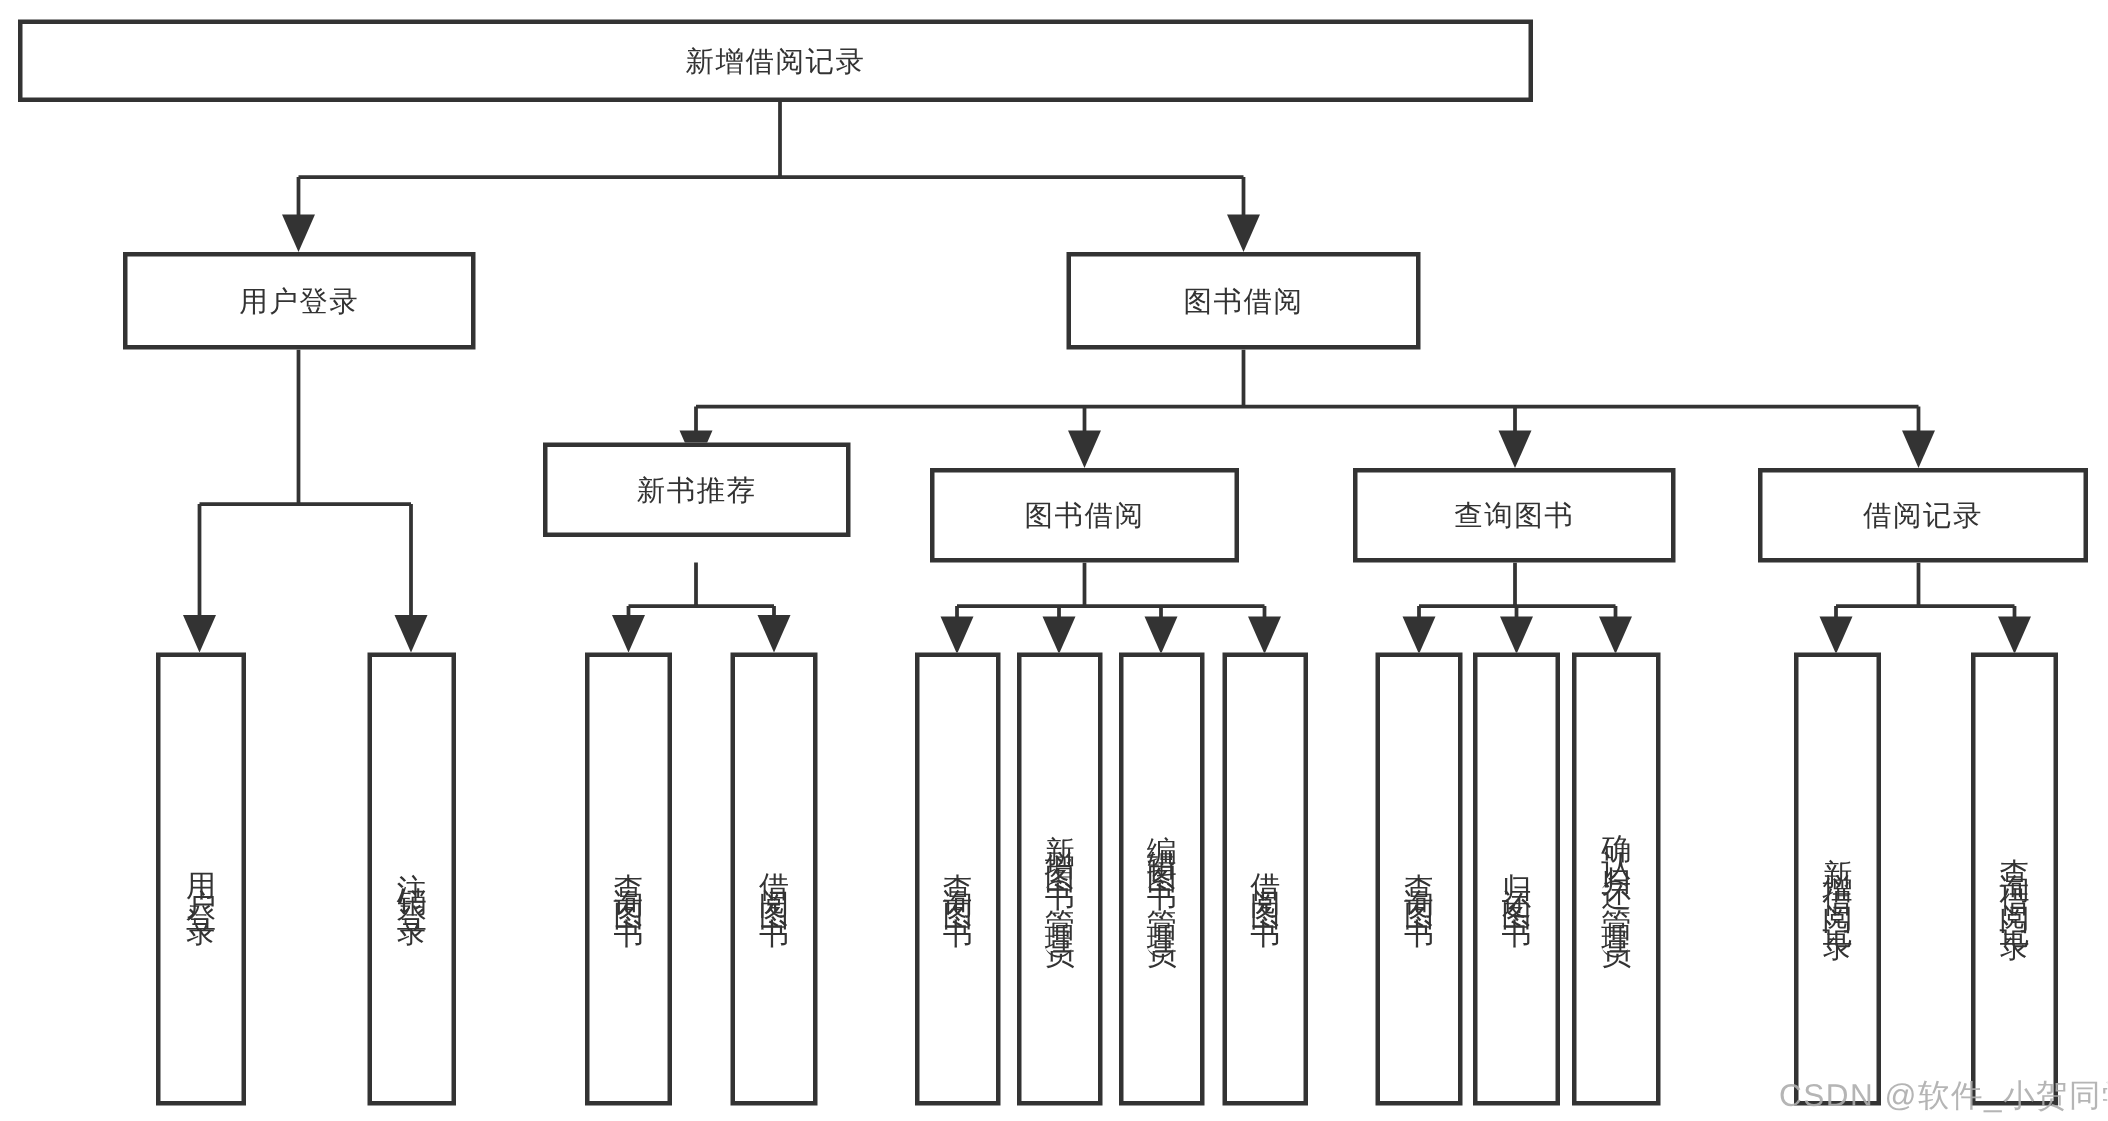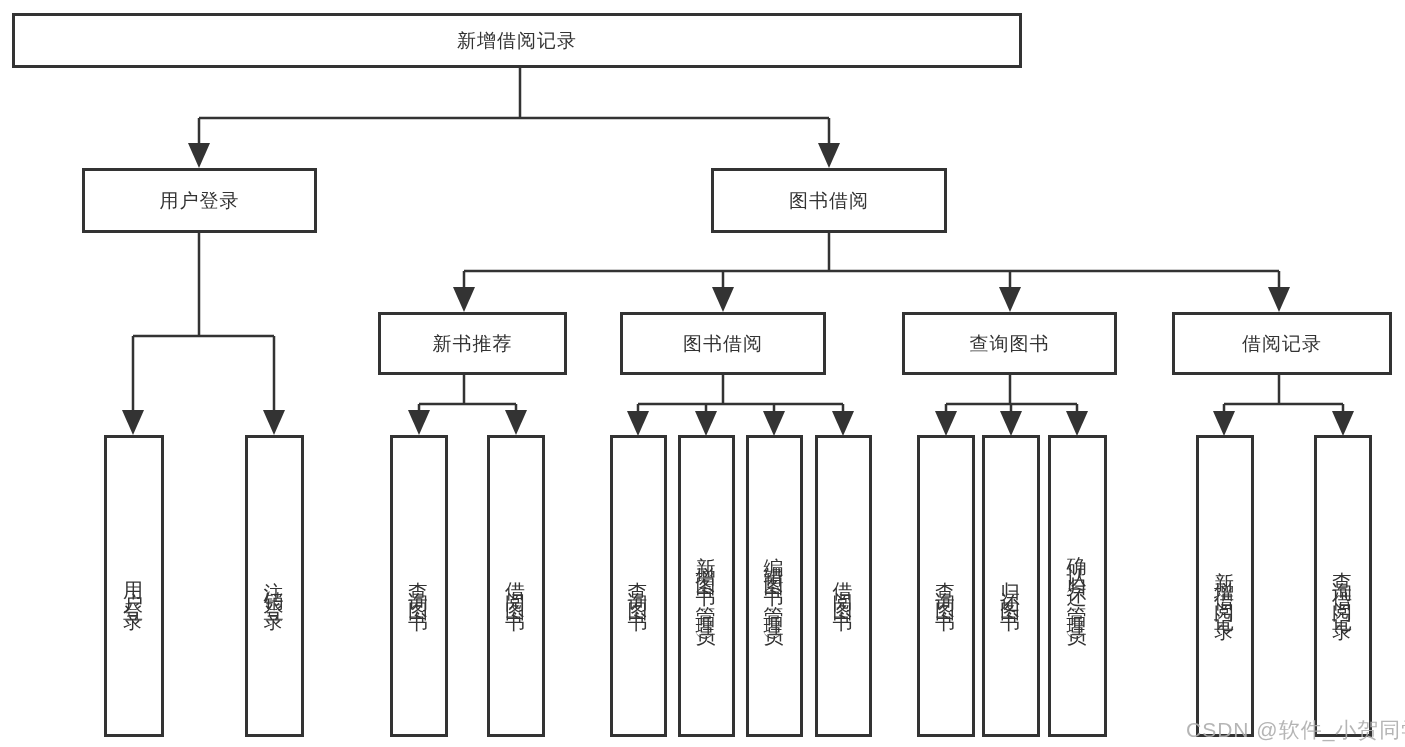--- a/index.html
+++ b/index.html
@@ -91,21 +91,21 @@
       <polygon points="1213,411 1235,411 1224,436"></polygon>
       <polygon points="1332,411 1354,411 1343,436"></polygon>
     </g>
   </svg>
 
   <div class="hnode" style="left:12px; top:13px; width:1010px; height:55px;">新增借阅记录</div>
 
   <div class="hnode" style="left:82px; top:168px; width:235px; height:65px;">用户登录</div>
   <div class="hnode" style="left:711px; top:168px; width:236px; height:65px;">图书借阅</div>
 
-  <div class="hnode" style="left:362px; top:312px; width:189px; height:63px;margin-left:16px;">新书推荐</div>
+  <div class="hnode" style="left:362px; top:295px; width:205px; height:63px;">新书推荐</div>
   <div class="hnode" style="left:620px; top:312px; width:206px; height:63px;">图书借阅</div>
   <div class="hnode" style="left:902px; top:312px; width:215px; height:63px;">查询图书</div>
   <div class="hnode" style="left:1172px; top:312px; width:220px; height:63px;">借阅记录</div>
 
   <div class="vnode" style="left:104px; top:435px; width:60px; height:302px;">用户登录</div>
   <div class="vnode" style="left:245px; top:435px; width:59px; height:302px;">注销登录</div>
 
   <div class="vnode" style="left:390px; top:435px; width:58px; height:302px;">查询图书</div>
   <div class="vnode" style="left:487px; top:435px; width:58px; height:302px;">借阅图书</div>
 

